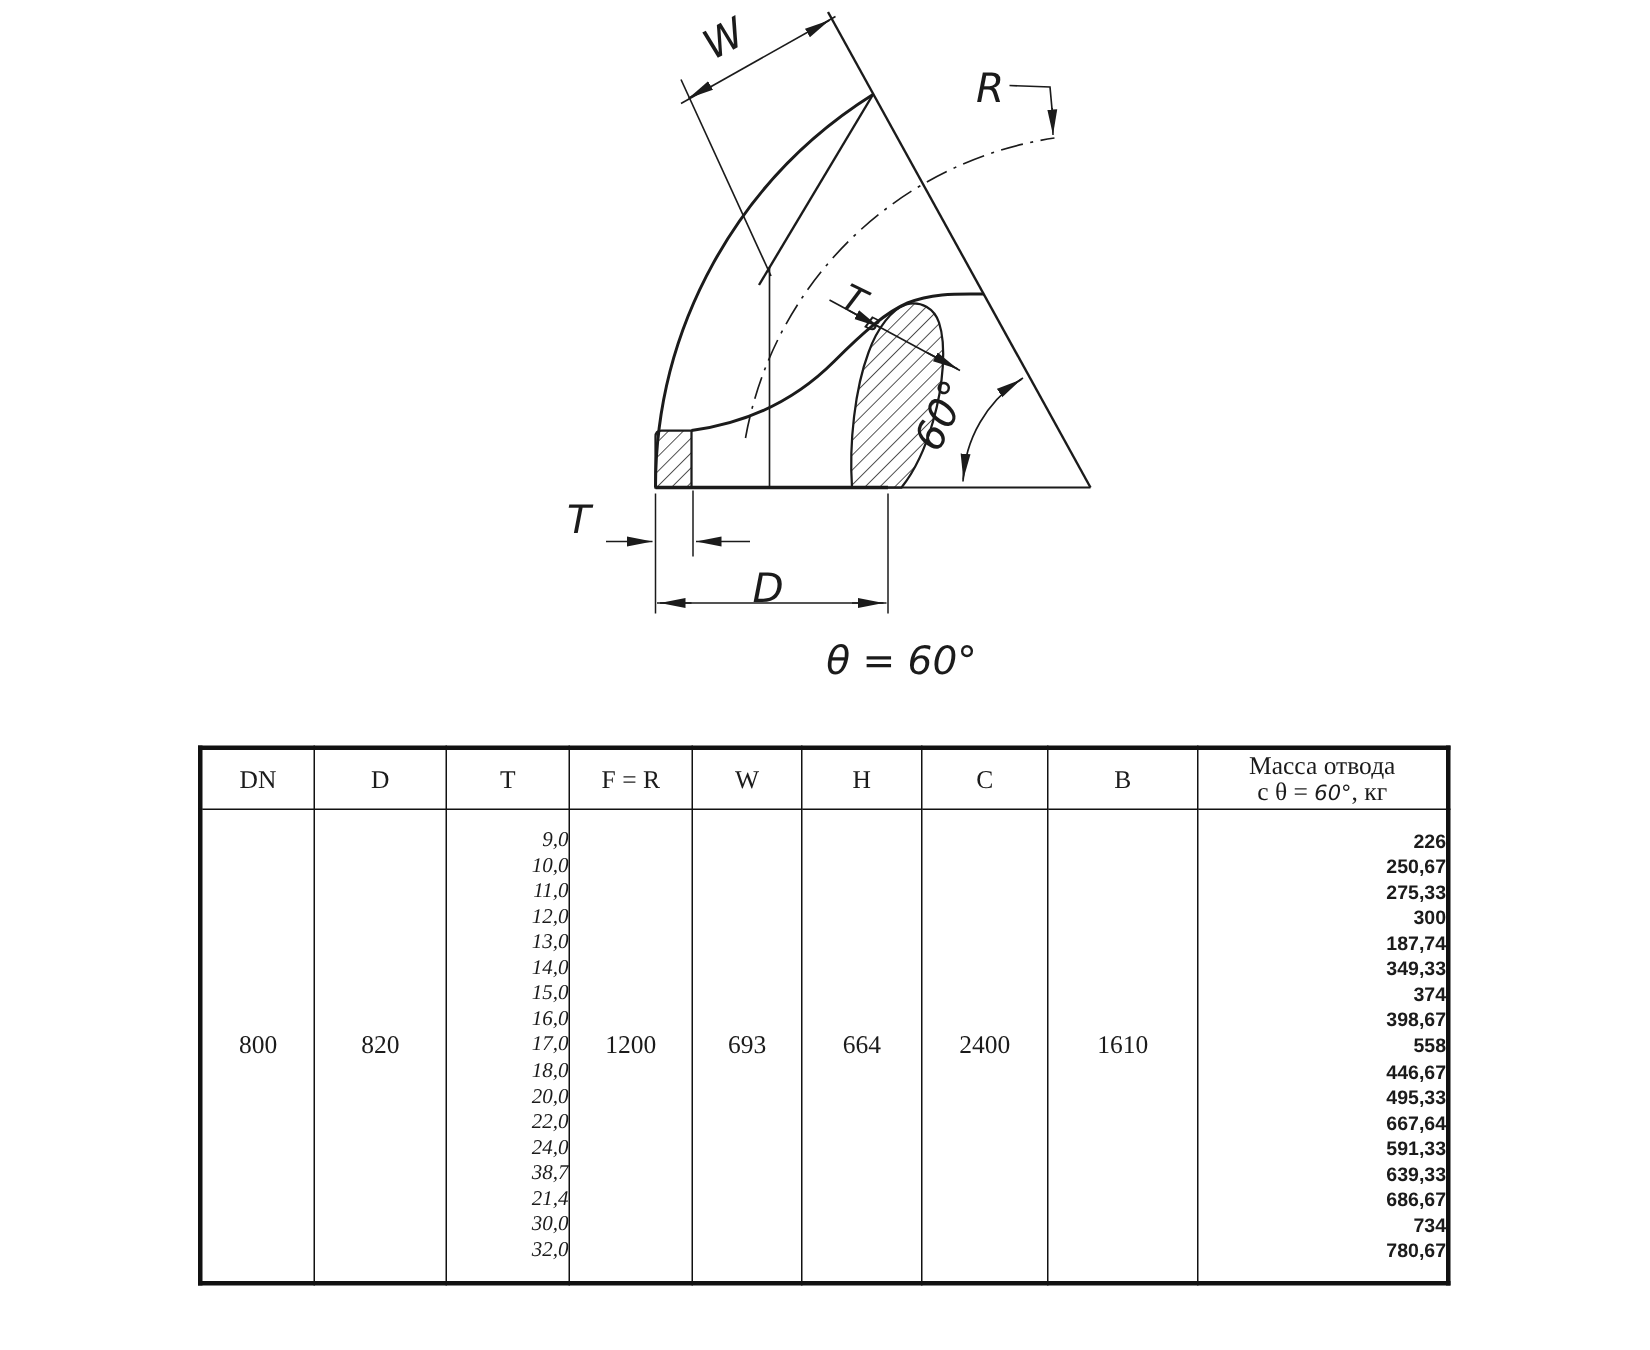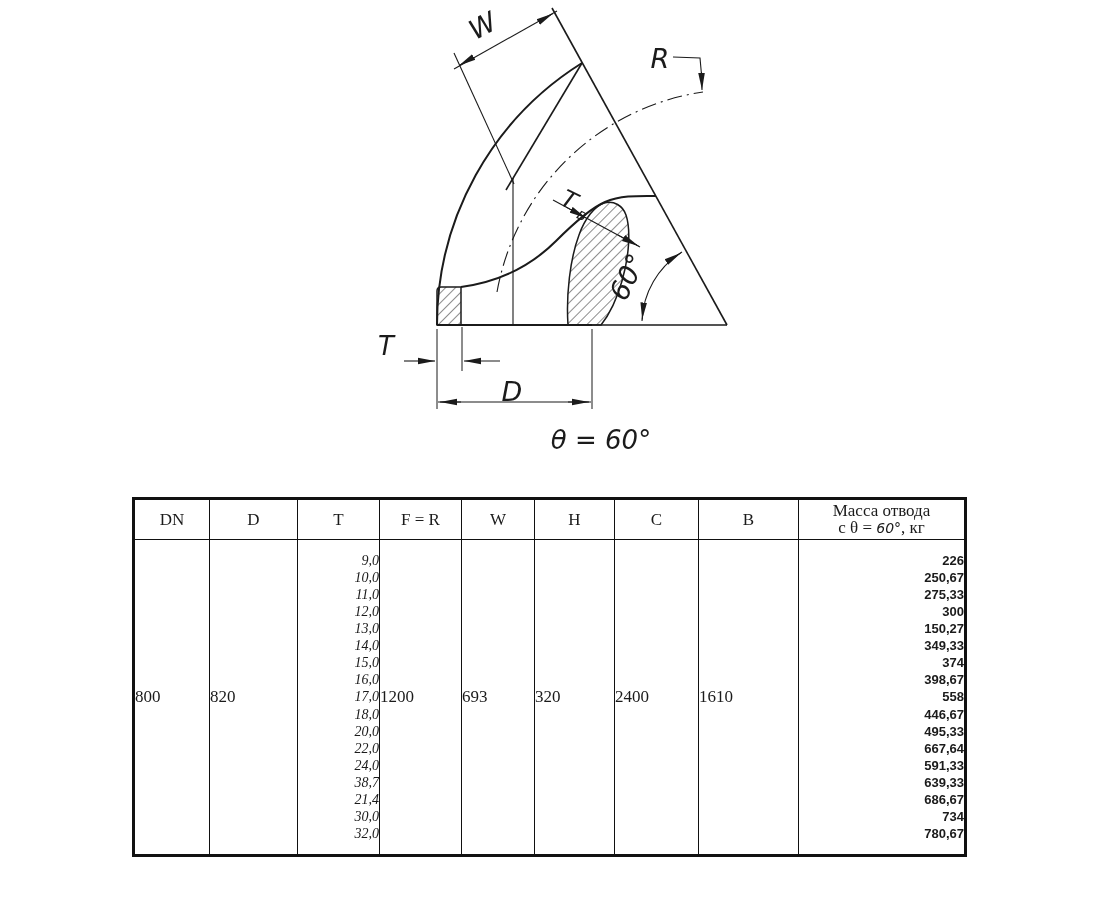--- a/index.html
+++ b/index.html
@@ -12,21 +12,21 @@
   .dlabel{font-family:"DejaVu Sans",sans-serif;font-style:italic;fill:#1b1b1b;}
 
   
   .tablewrap{position:absolute;left:132px;top:497px;}
   table.dims{border-collapse:collapse;table-layout:fixed;width:832px;border-radius:26px;}
   table.dims{border:3px solid #111;}
   table.dims th,table.dims td{border:1.7px solid #111;padding:0;vertical-align:middle;}
   table.dims th{height:39px;font-weight:normal;font-size:17px;font-family:"Liberation Serif",serif;text-align:center;}
   th.mass-h{font-size:15px;line-height:17px;margin-left:20px;}
   th.mass-h .deg{font-style:italic;font-family:"DejaVu Sans",sans-serif;font-size:14px;}
-  td.val{height:314px;font-size:17px;padding-top:18px;}
+  td.val{height:314px;text-align:center;font-size:17px;padding-top:18px;}
   td.stack{height:314px;vertical-align:top;}
   td.t-cell{text-align:right;padding:8px 42px 0 0;font-size:14px;font-style:italic;}
   td.mass-cell{text-align:right;padding:8px 0 0 65px;font-family:"Liberation Sans",sans-serif;font-size:13px;font-weight:600;}
   .vline{height:17.1px;line-height:17.1px;white-space:nowrap;}
 </style>
 </head>
 <body>
 
 <div class="stage">
 
@@ -141,29 +141,29 @@
               <div class="vline">20,0</div>
               <div class="vline">22,0</div>
               <div class="vline">24,0</div>
               <div class="vline">38,7</div>
               <div class="vline">21,4</div>
               <div class="vline">30,0</div>
               <div class="vline">32,0</div>
             </td>
           <td class="val">1200</td>
           <td class="val">693</td>
-          <td class="val">320</td>
+          <td class="val">664</td>
           <td class="val">2400</td>
           <td class="val">1610</td>
           <td class="stack mass-cell">
               <div class="vline">226</div>
               <div class="vline">250,67</div>
               <div class="vline">275,33</div>
               <div class="vline">300</div>
-              <div class="vline">150,27</div>
+              <div class="vline">187,74</div>
               <div class="vline">349,33</div>
               <div class="vline">374</div>
               <div class="vline">398,67</div>
               <div class="vline">558</div>
               <div class="vline">446,67</div>
               <div class="vline">495,33</div>
               <div class="vline">667,64</div>
               <div class="vline">591,33</div>
               <div class="vline">639,33</div>
               <div class="vline">686,67</div>

